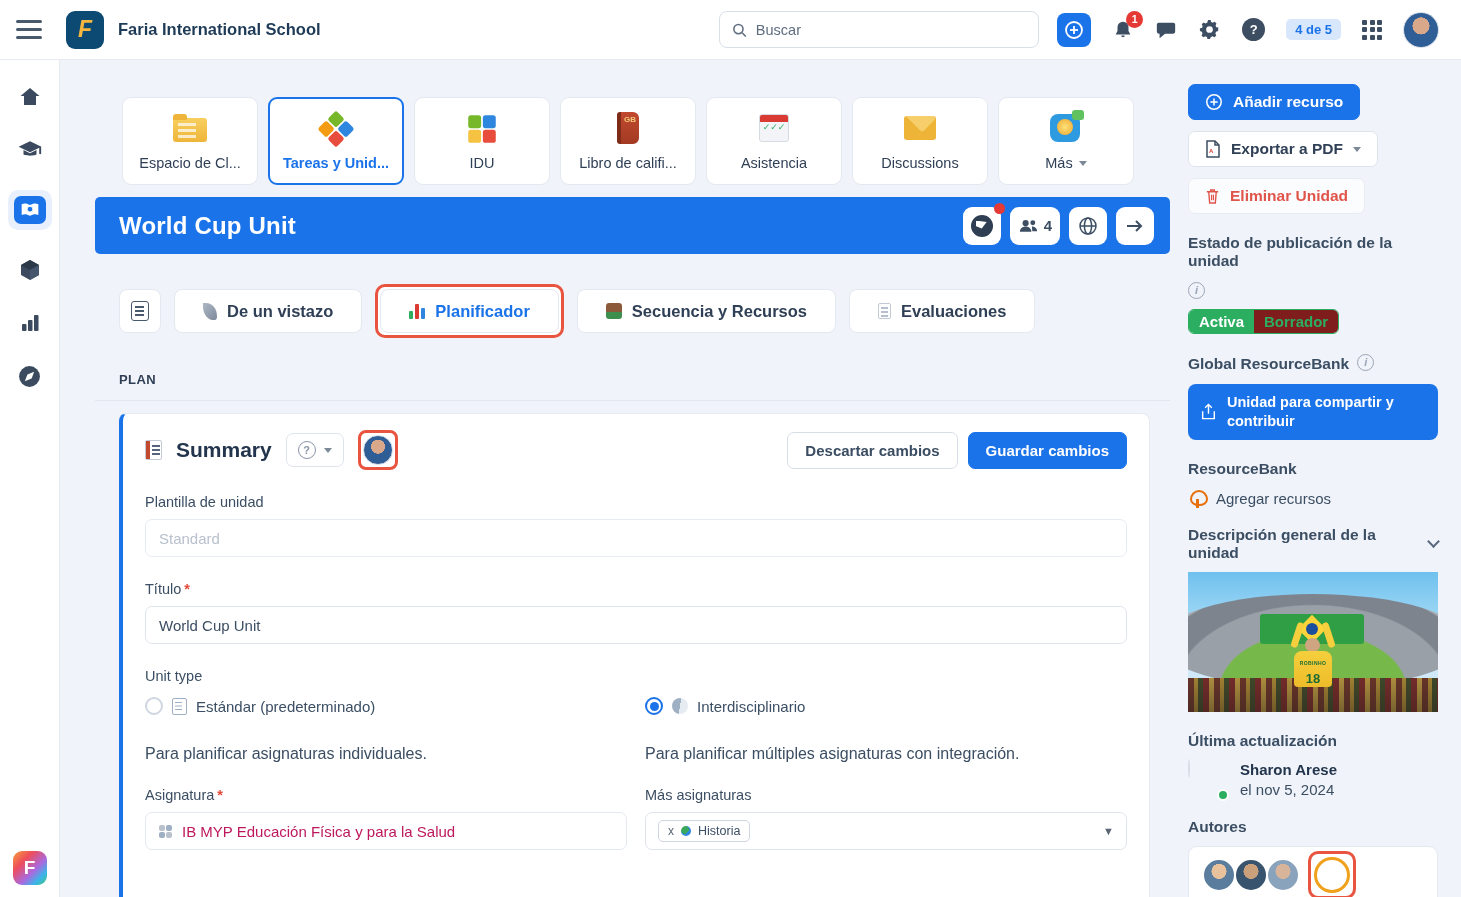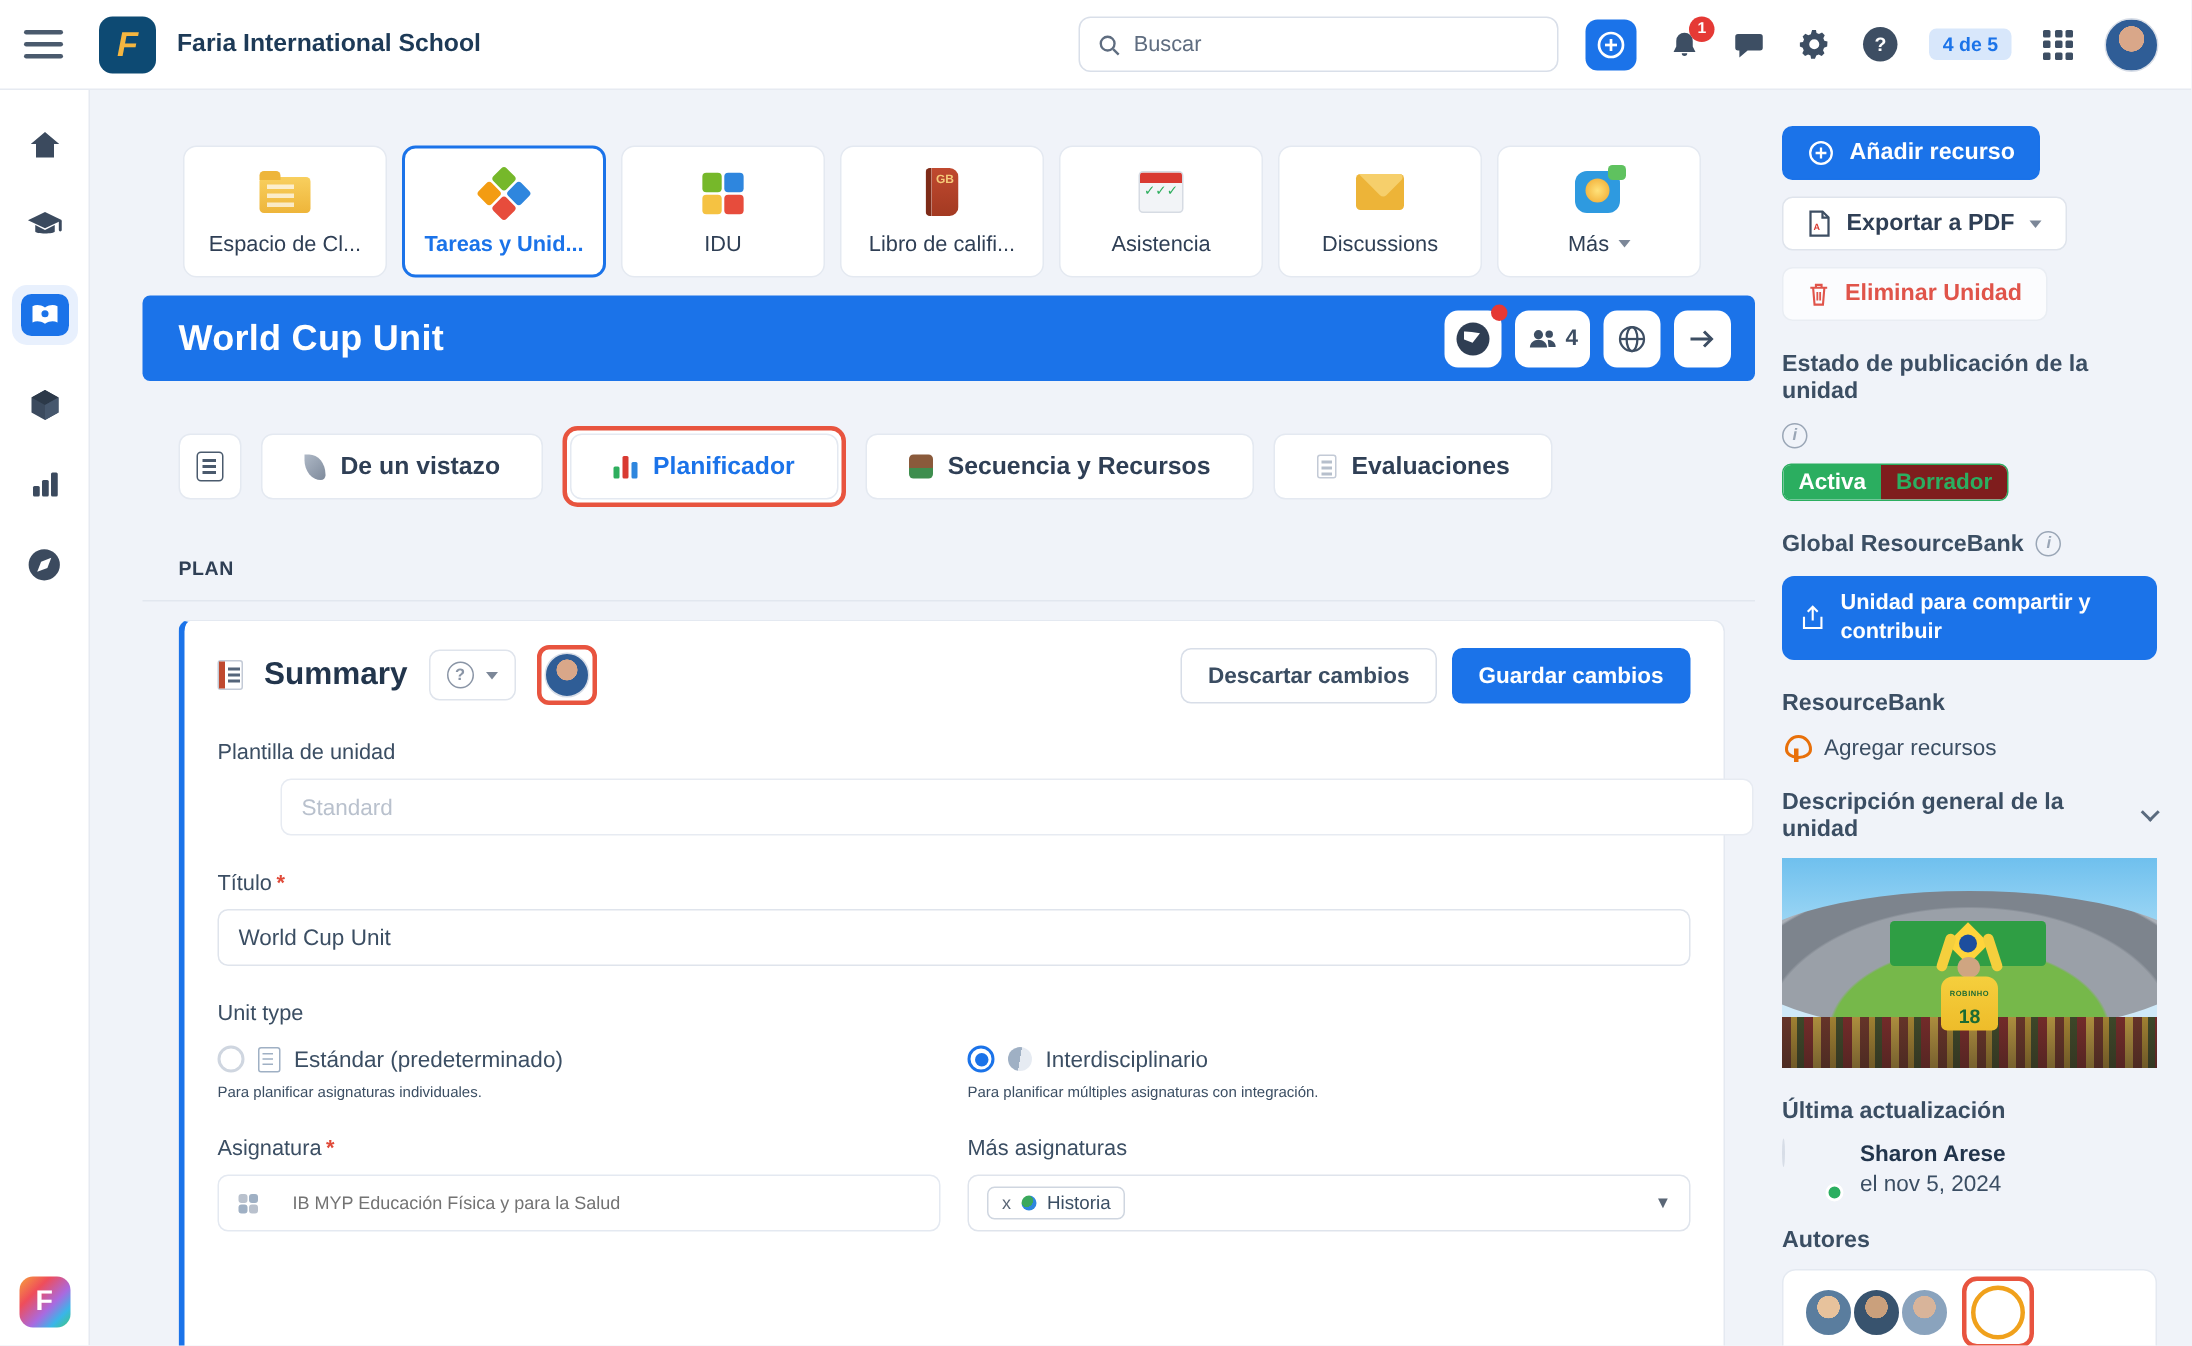--- a/index.html
+++ b/index.html
@@ -165,23 +165,23 @@
   .two-col { display:grid; grid-template-columns:1fr 1fr; column-gap:18px; }
   .radio-line { display:flex; align-items:center; gap:9px; font-size:15px; color:#3b4e63; margin-top:4px; cursor:pointer; }
   .radio { width:18px; height:18px; border-radius:50%; border:2px solid #cfd6e0; background:#fff; position:relative; flex:none; }
   .radio.checked { border-color:#1b73e9; }
   .radio.checked::after { content:""; position:absolute; left:2.5px; top:2.5px; width:9px; height:9px;
                           background:#1b73e9; border-radius:50%; }
   .opt-doc { width:15px; height:17px; background:#fff; border:1.5px solid #9fb0c4; border-radius:2px; position:relative; }
   .opt-doc::before { content:""; position:absolute; left:2px; top:3px; width:7px; height:1.5px; background:#9fb0c4;
                      box-shadow:0 3.5px 0 #9fb0c4, 0 7px 0 #9fb0c4; }
   .opt-globe { width:16px; height:16px; border-radius:50%; background:linear-gradient(100deg,#9fb0c4 50%,#e6ebf2 50%); }
-  .hint { font-size:10px; color:#3b4e63; margin-top:8px; }
-  .sub-input { display:flex; align-items:center; gap:23px; height:38px; border:1px solid #e4e9f1; border-radius:7px;
-               padding:0 13px; color:#737373; font-size:12px; background:#fff; }
+  .hint { font-size:16px; color:#3b4e63; margin-top:30px; }
+  .sub-input { display:flex; align-items:center; gap:10px; height:38px; border:1px solid #e4e9f1; border-radius:7px;
+               padding:0 13px; color:#be185d; font-size:15px; background:#fff; }
   .puz-mini { width:13px; height:13px; position:relative; flex:none; }
   .puz-mini::before, .puz-mini::after { content:""; position:absolute; width:6px; height:6px; border-radius:2px; background:#b9c1cd; }
   .puz-mini::before { left:0; top:0; box-shadow:7px 7px 0 #b9c1cd; }
   .puz-mini::after { left:7px; top:0; background:#9fb0c4; box-shadow:-7px 7px 0 #9fb0c4; }
   .select-box { height:38px; border:1px solid #dfe4ec; border-radius:7px; display:flex; align-items:center;
                 padding:0 12px; background:#fff; cursor:pointer; }
   .chip { display:inline-flex; align-items:center; gap:7px; border:1px solid #cfd6e0; border-radius:5px; padding:3px 9px;
           font-size:12.5px; color:#3b4e63; }
   .chip .x { color:#5a6676; font-size:12px; cursor:pointer; }
   .chip .orb { width:10px; height:10px; border-radius:50%; background:radial-gradient(circle at 35% 35%,#3aa85c 45%,#2e86de 46%); }
@@ -496,21 +496,21 @@
           <span class="avatar"></span>
         </span>
         <div class="sum-actions">
           <button class="btn btn-ghost">Descartar cambios</button>
           <button class="btn btn-primary">Guardar cambios</button>
         </div>
       </div>
 
       <div class="field">
         <div class="f-label">Plantilla de unidad</div>
-        <input class="t-input" style="border-color: rgb(231, 235, 242); margin-left: 42px;" placeholder="Standard">
+        <input class="t-input" style="border-color: rgb(231, 235, 242);" placeholder="Standard">
       </div>
 
       <div class="field">
         <div class="f-label">
             <span>Título</span>
             <span class="req">*</span>
           </div>
         <input class="t-input" value="World Cup Unit" style="">
       </div>
 

